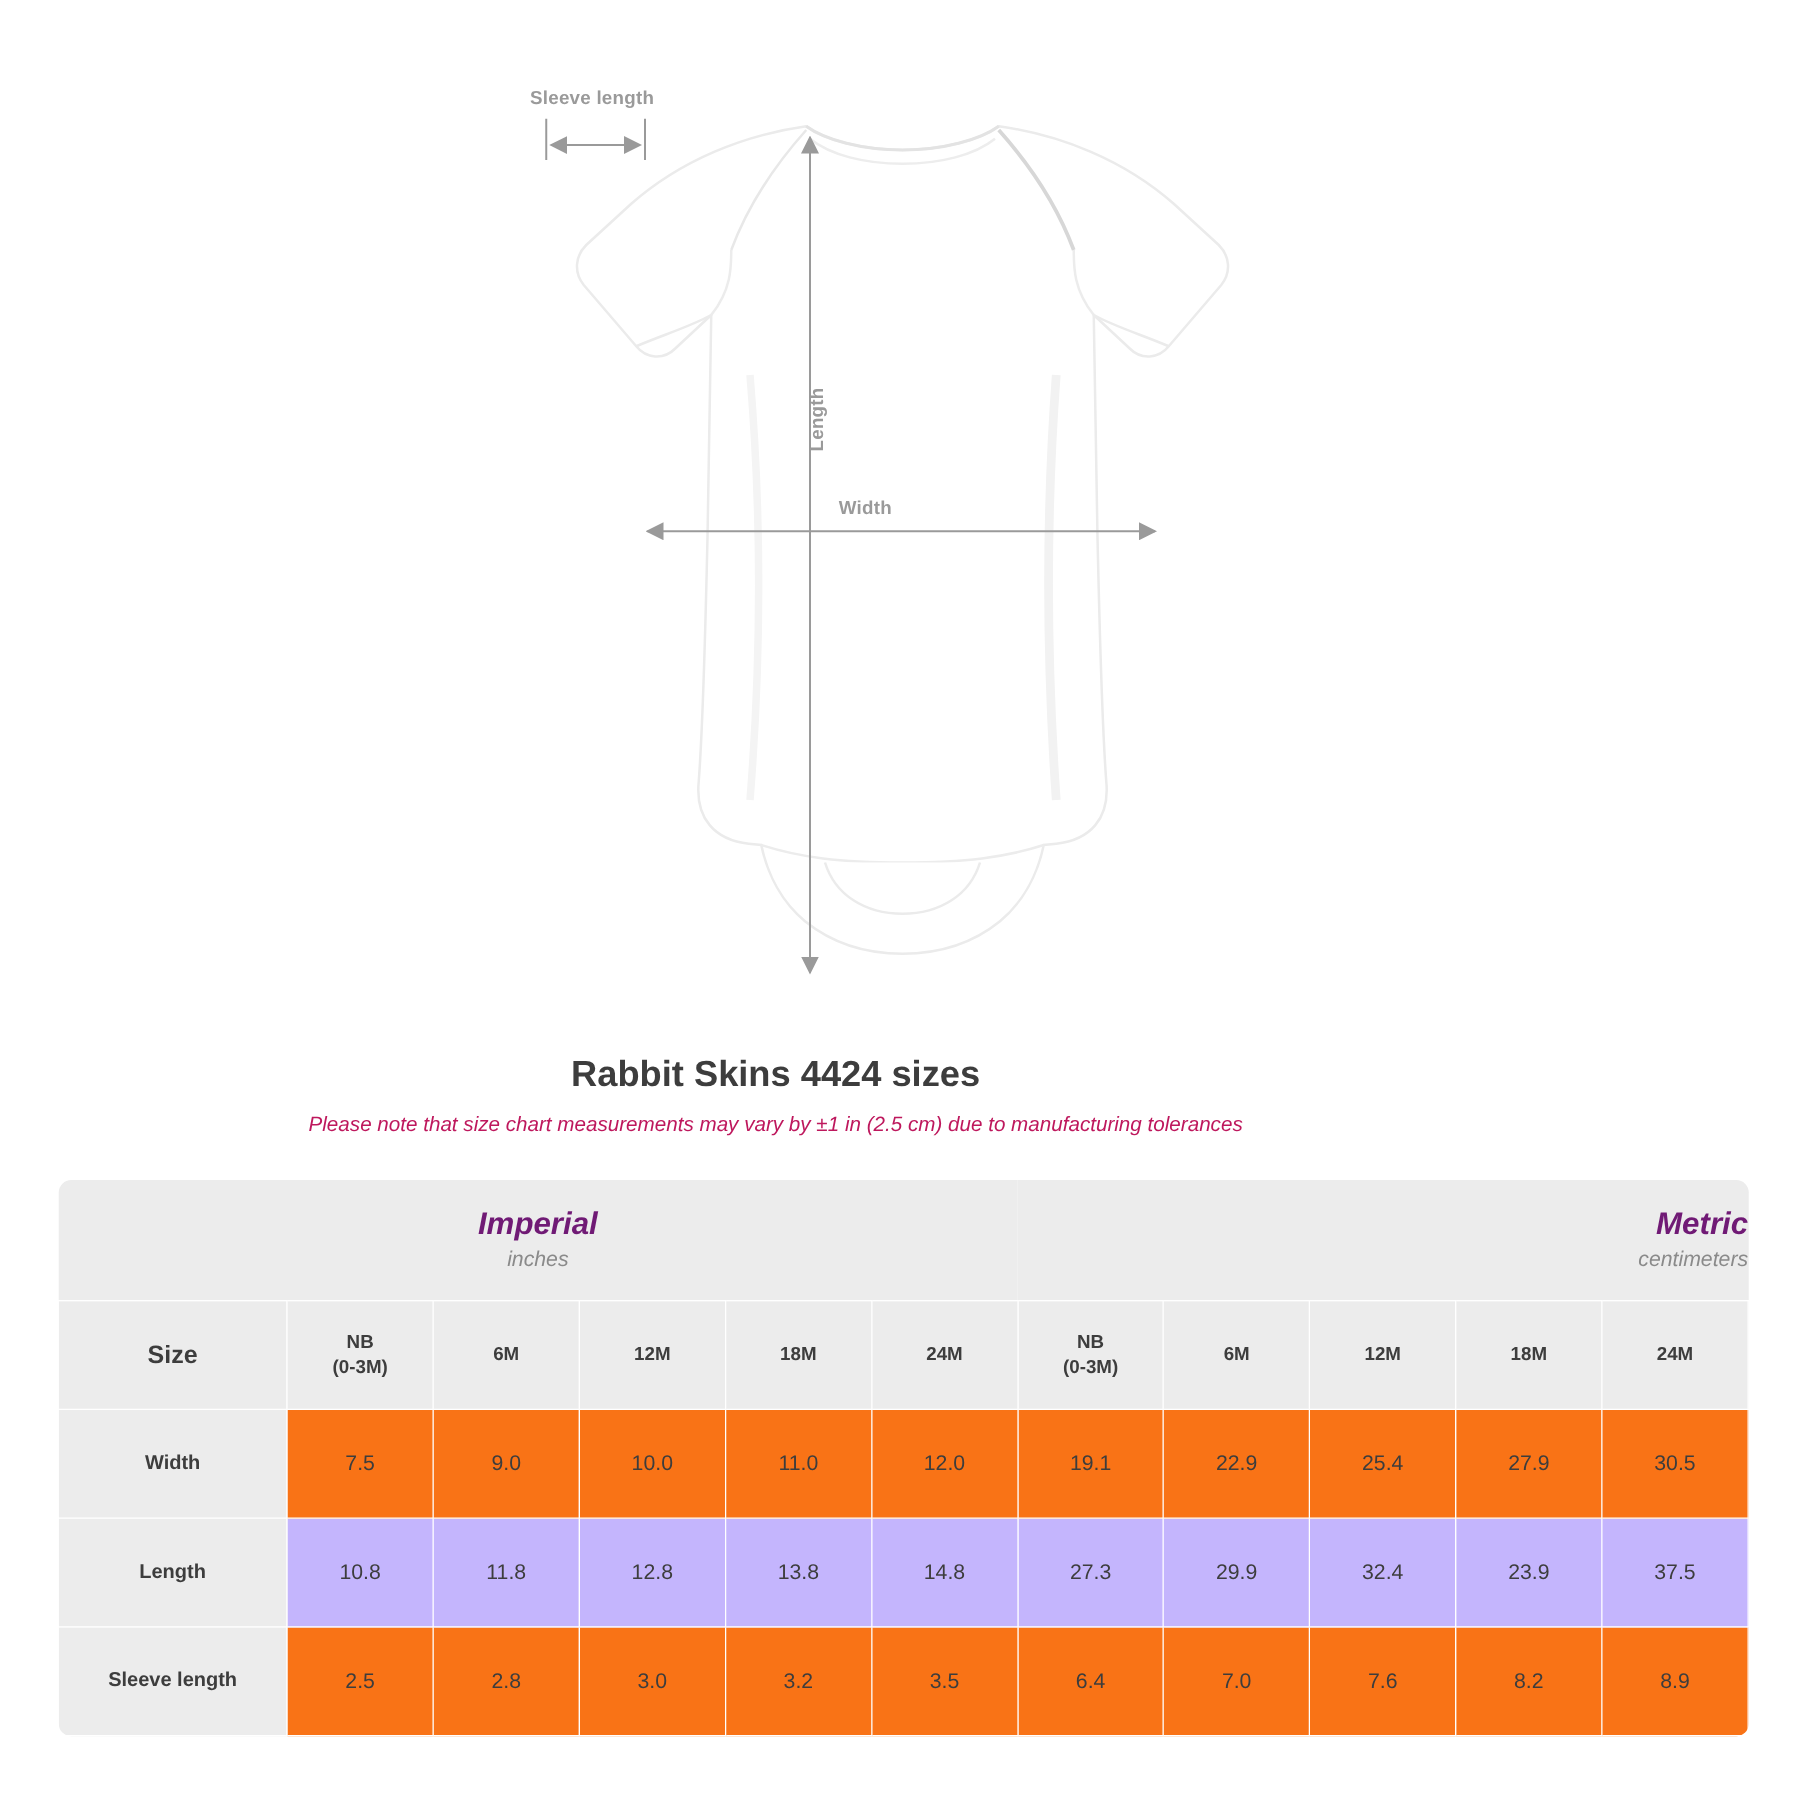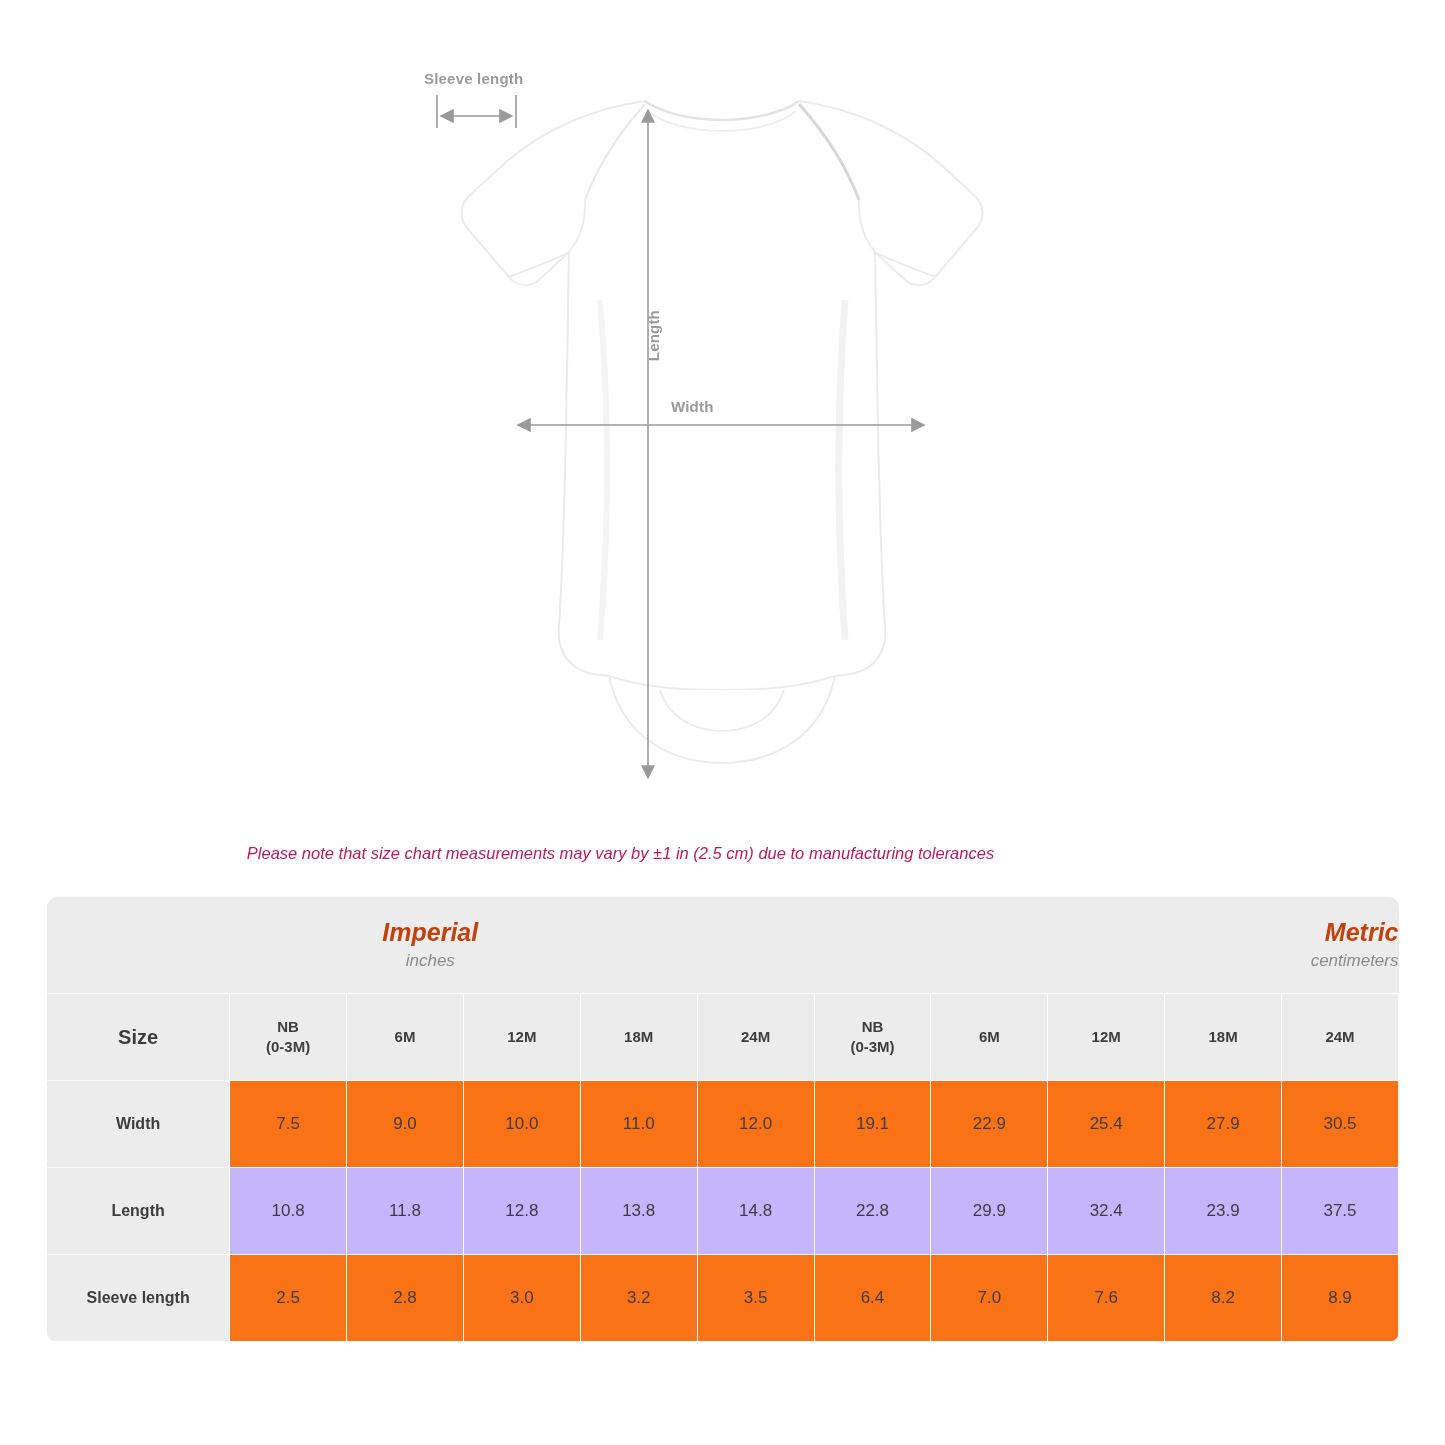--- a/index.html
+++ b/index.html
@@ -84,21 +84,21 @@
     height: 96px;
     padding: 0;
   }
   .unit-head td.imperial-head, .unit-head td.metric-head {
     border: none;
   }
   .unit-name {
     font-size: 25px;
     font-style: italic;
     font-weight: bold;
-    color: #c2410c;
+    color: #701a75;
     line-height: 1.25;
   }
   .unit-sub {
     font-size: 17px;
     font-style: italic;
     color: #8a8a8a;
     line-height: 1.4;
   }
   .unit-head td.imperial-head { border-top-left-radius: 10px; }
   .unit-head td.metric-head { border-top-right-radius: 10px; text-align: right; }
@@ -210,20 +210,21 @@
         <line x1="518" y1="425" x2="924" y2="425" stroke="#9a9a9a" stroke-width="1.6" marker-start="url(#arrTail)" marker-end="url(#arrHead)"></line>
       </g>
     </svg>
 
     <div class="dim-label dim-sleeve">Sleeve length</div>
     <div class="dim-label dim-width">Width</div>
     <div class="dim-label dim-length">Length</div>
   </div>
 
   <div class="title-block">
+    <h1 class="chart-title">Rabbit Skins 4424 sizes</h1>
     <p class="chart-note">Please note that size chart measurements may vary by ±1 in (2.5 cm) due to manufacturing tolerances</p>
   </div>
 
   <div class="table-wrap">
     <table class="sizes">
       <colgroup>
         <col class="c-label">
           <col class="c-cell">
           <col class="c-cell">
           <col class="c-cell">
@@ -275,21 +276,21 @@
           <td>30.5</td>
         </tr>
 
         <tr class="data-row">
           <td class="rowlabel">Length</td>
           <td>10.8</td>
           <td>11.8</td>
           <td>12.8</td>
           <td>13.8</td>
           <td>14.8</td>
-          <td>22.8</td>
+          <td>27.3</td>
           <td>29.9</td>
           <td>32.4</td>
           <td>23.9</td>
           <td>37.5</td>
         </tr>
 
         <tr class="data-row alt last-row">
           <td class="rowlabel">Sleeve length</td>
           <td>2.5</td>
           <td>2.8</td>

